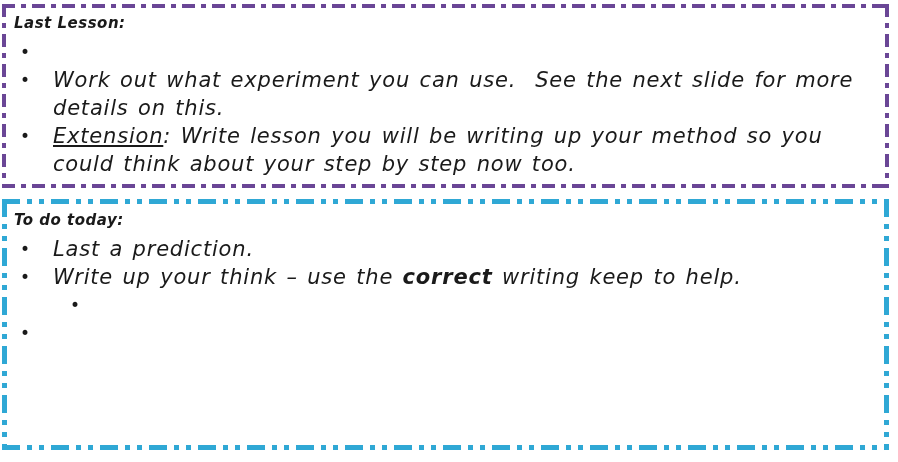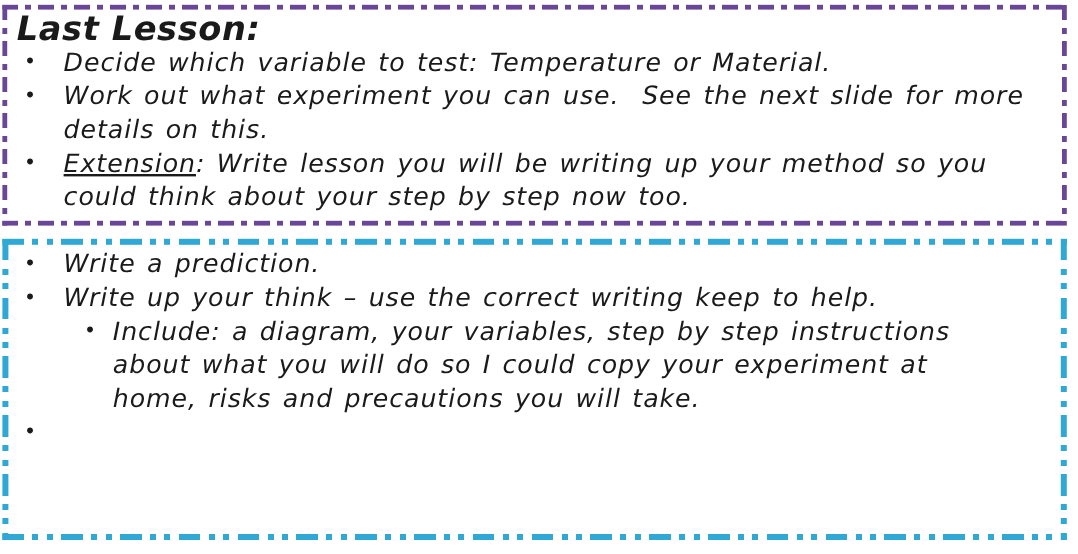--- a/index.html
+++ b/index.html
@@ -41,89 +41,86 @@
     background-size: 100% 5px, 100% 5px, 5px 100%, 5px 100%;
     background-position: 0 0, 0 100%, 0 0, 100% 0;
     background-repeat: no-repeat;
   }
 
   .content { position: relative; padding: 5px 14px 0 12px; }
   .panel-todo .content { padding-top: 7px; }
 
   .heading {
     font-weight: bold;
-    font-size: 28px;
+    font-size: 15px;
     line-height: 29px;
     letter-spacing: 0.5px;
   }
 
   .item {
     display: flex;
     font-size: 21px;
     line-height: 28px;
     letter-spacing: 0.8px;
     word-spacing: 2px;
   }
   .item .marker { flex: 0 0 33px; padding-left: 6px; font-size: 17px; }
   .item .text   { white-space: pre-wrap; }
 
   .item.sub { margin-left: 52px; }
   .item.sub .marker { flex: 0 0 24px; padding-left: 4px; }
 
   .u { text-decoration: underline; text-align: center; }
-  .b { font-weight: normal; }
+  .b { font-weight: bold; }
 </style>
 </head>
 <body>
 
 <div class="slide">
 
   <section class="panel panel-last">
     <div class="border-layer border-purple"></div>
     <div class="content">
       <div class="heading">Last Lesson:</div>
 
       <div class="item">
         <span class="marker">•</span>
-        <span class="text"><span>Decide which variable to test: Temperature or Material.</span></span>
       </div>
 
       <div class="item">
         <span class="marker">•</span>
         <span class="text"><span>Work out what experiment you can use.  See the next slide for more
 details on this.</span></span>
       </div>
 
       <div class="item">
         <span class="marker">•</span>
         <span class="text"><span class="u">Extension</span><span>: Write lesson you will be writing up your method so you
 could think about your step by step now too.</span></span>
       </div>
     </div>
   </section>
 
   <section class="panel panel-todo">
     <div class="border-layer border-blue"></div>
     <div class="content">
+      <div class="heading">To do today:</div>
 
       <div class="item">
         <span class="marker">•</span>
-        <span class="text"><span>Write a prediction.</span></span>
+        <span class="text"><span>Last a prediction.</span></span>
       </div>
 
       <div class="item">
         <span class="marker">•</span>
         <span class="text"><span>Write up your think – use the </span><span class="b">correct</span><span> writing keep to help.</span></span>
       </div>
 
       <div class="item sub">
         <span class="marker">•</span>
-        <span class="text"><span>Include: a diagram, your variables, step by step instructions
-about what you will do so I could copy your experiment at
-home, risks and precautions you will take.</span></span>
       </div>
 
       <div class="item">
         <span class="marker">•</span>
       </div>
     </div>
   </section>
 
 </div>
 

